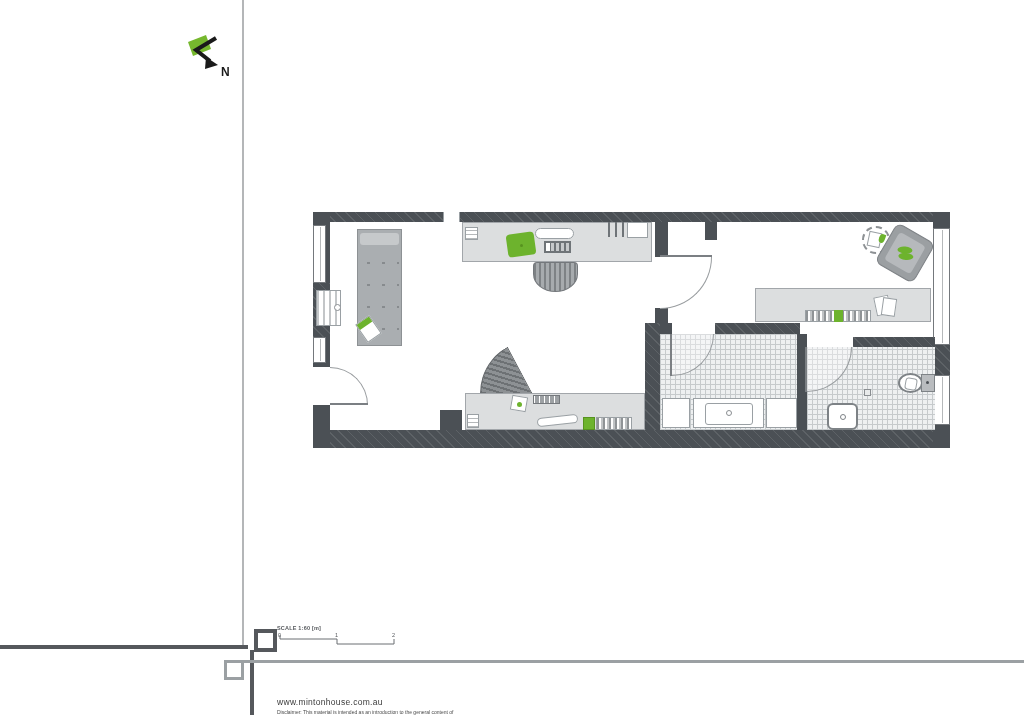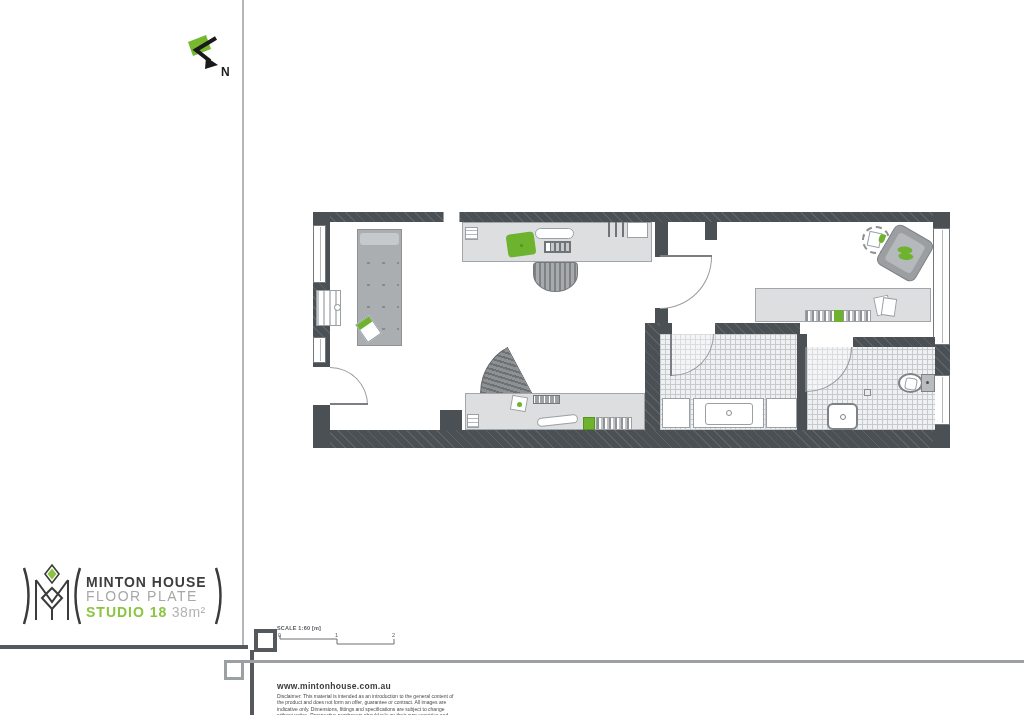--- a/index.html
+++ b/index.html
@@ -23,21 +23,21 @@
   .whitebox{position:absolute;background:#fff;border:1px solid #9aa0a4;box-sizing:border-box;}
   .vstripes{background-image:repeating-linear-gradient(90deg,#7e8285 0 2px,#a7abae 2px 5px);}
   .books{background:repeating-linear-gradient(90deg,#8f9396 0 2px,#fdfdfd 2px 4px,#c0c3c5 4px 6px);}
   
   .logo-title{font-size:14px;font-weight:bold;color:#3e3e3e;letter-spacing:1px;line-height:14px;}
   .logo-sub{font-size:14px;color:#a8a8a8;letter-spacing:1.5px;line-height:14px;}
   .logo-unit{font-size:14px;font-weight:bold;color:#8bc540;letter-spacing:1px;line-height:14px;display:inline;}
   .logo-area{font-size:14px;color:#b3b3b3;display:inline;letter-spacing:.5px;}
   .scale-label{font-size:5.5px;color:#55585c;font-weight:bold;letter-spacing:.2px;}
   .tick{position:absolute;font-size:5.5px;color:#55585c;}
-  .site{font-size:8.5px;font-weight:bold;color:#3b3b3b;letter-spacing:.3px;}
+  .site{font-size:8.5px;font-weight:normal;color:#3b3b3b;letter-spacing:.3px;margin-top:16px;}
   .disc{font-size:5px;color:#4a4a4a;line-height:1.25;width:178px;}
 </style>
 </head>
 <body>
 
 <div class="page">
 
   <div class="abs" style="left:242px;top:0;width:2px;height:648px;background:#b4b6b8;"></div>
   <div class="abs" style="left:0;top:645px;width:248px;height:4px;background:#55585c;"></div>
   <div class="abs" style="left:254px;top:629px;width:15px;height:15px;border:4px solid #55585c;"></div>
@@ -152,38 +152,20 @@
       <div style="position:absolute;left:12px;top:16px;width:15px;height:7px;background:#6db32d;border-radius:50%;transform:rotate(-25deg);"></div>
       <div style="position:absolute;left:16px;top:21px;width:15px;height:7px;background:#6db32d;border-radius:50%;transform:rotate(-25deg);"></div>
     </div>
     <div class="furn" style="left:442px;top:78px;width:176px;height:34px;"></div>
     <div class="abs books" style="left:492px;top:100px;width:66px;height:12px;border:1px solid #9aa0a4;box-sizing:border-box;"></div>
     <div class="abs" style="left:521px;top:100px;width:9px;height:12px;background:#6db32d;"></div>
     <div class="abs" style="left:562px;top:86px;width:15px;height:19px;background:#fff;border:1px solid #9aa0a4;transform:rotate(-12deg);box-sizing:border-box;"></div>
     <div class="abs" style="left:569px;top:88px;width:14px;height:18px;background:#fff;border:1px solid #9aa0a4;transform:rotate(8deg);box-sizing:border-box;"></div>
   </div>
 
-  <div class="abs" style="left:16px;top:562px;width:220px;height:70px;">
-    <svg width="214" height="66" viewBox="0 0 214 66">
-      <path d="M8,6 Q17,33 8,62" fill="none" stroke="#3b3b3b" stroke-width="2.5"></path>
-      <path d="M20,18 V58 M52,18 V58 M20,18 L36,40 L52,18 M26,36 L36,26 L46,36 L36,47 Z M36,47 V58" fill="none" stroke="#3b3b3b" stroke-width="2"></path>
-      <path d="M36,3 L43,12 L36,21 L29,12 Z" fill="none" stroke="#3b3b3b" stroke-width="1.6"></path>
-      <path d="M36,6.5 L40.5,12 L36,17.5 L31.5,12 Z" fill="#8bc540"></path>
-      <path d="M64,6 Q55,33 64,62" fill="none" stroke="#3b3b3b" stroke-width="2.5"></path>
-      <path d="M200,6 Q209,33 200,62" fill="none" stroke="#3b3b3b" stroke-width="2.5"></path>
-    </svg>
-    <div class="abs" style="left:70px;top:13px;">
-      <div class="logo-title">MINTON HOUSE</div>
-      <div class="logo-sub">FLOOR PLATE</div>
-      <div>
-        <span class="logo-unit">STUDIO 18</span>
-        <span class="logo-area">38m²</span>
-      </div>
-    </div>
-  </div>
 
   <div class="abs" style="left:277px;top:625px;width:130px;height:24px;">
     <div class="scale-label">SCALE 1:60 [m]</div>
     <span class="tick" style="left:1px;top:7px;">0</span>
     <span class="tick" style="left:58px;top:7px;">1</span>
     <span class="tick" style="left:115px;top:7px;">2</span>
     <svg width="122" height="16" viewBox="0 0 122 16" style="position:absolute;left:0;top:9px;">
       <path d="M3,1 L3,5 L60,5 L60,10 L117,10 L117,5" fill="none" stroke="#6b6f73" stroke-width="1"></path>
     </svg>
   </div>

